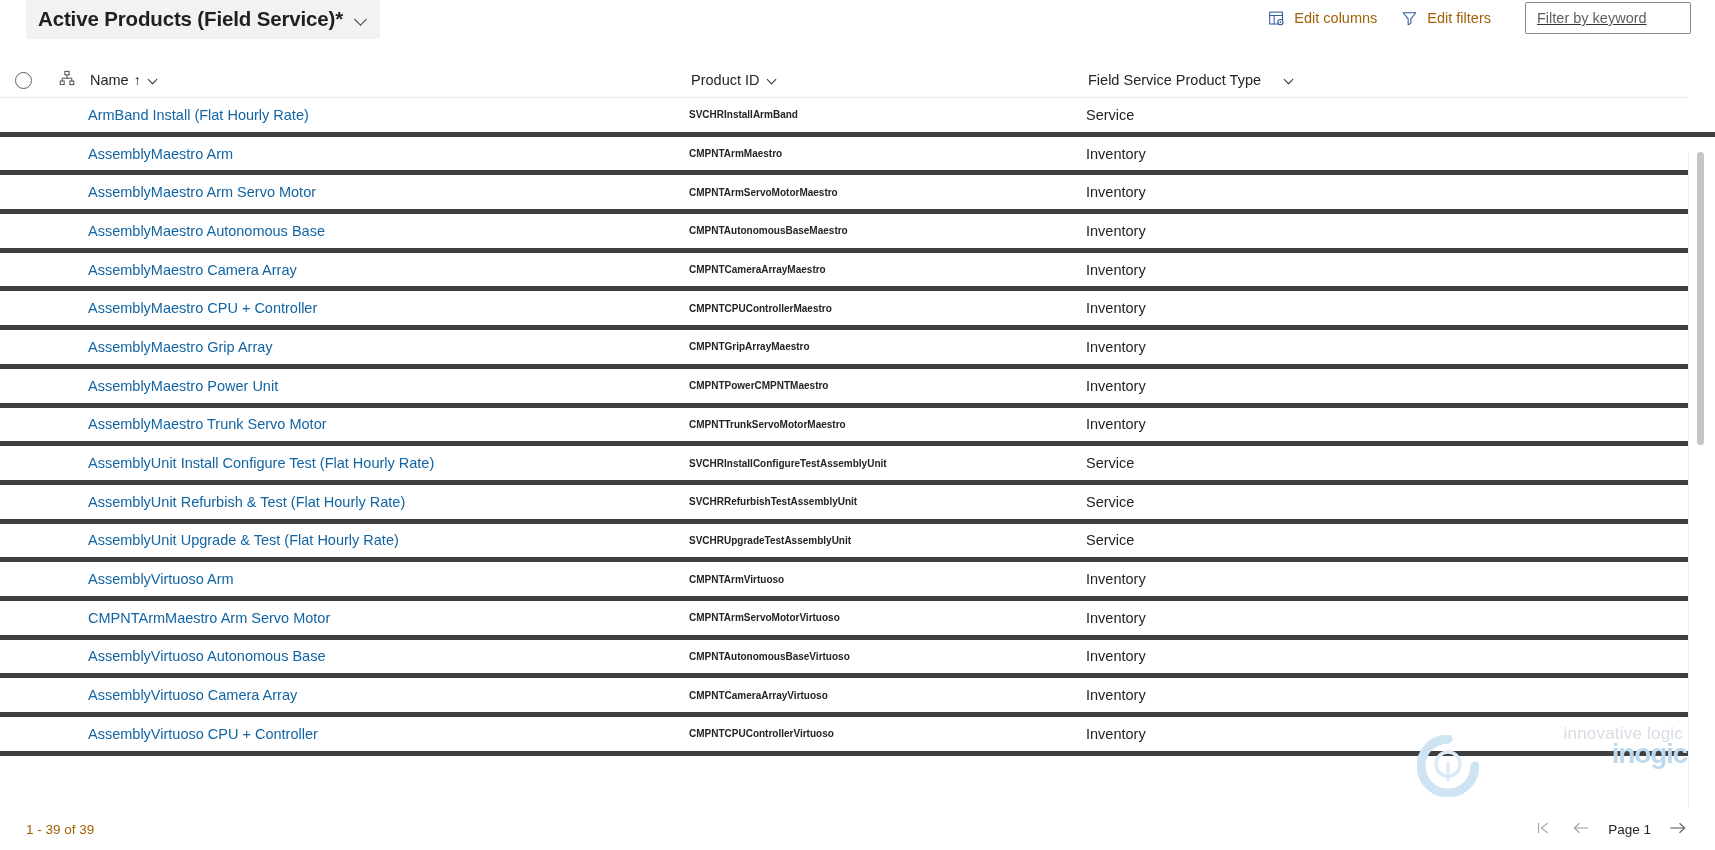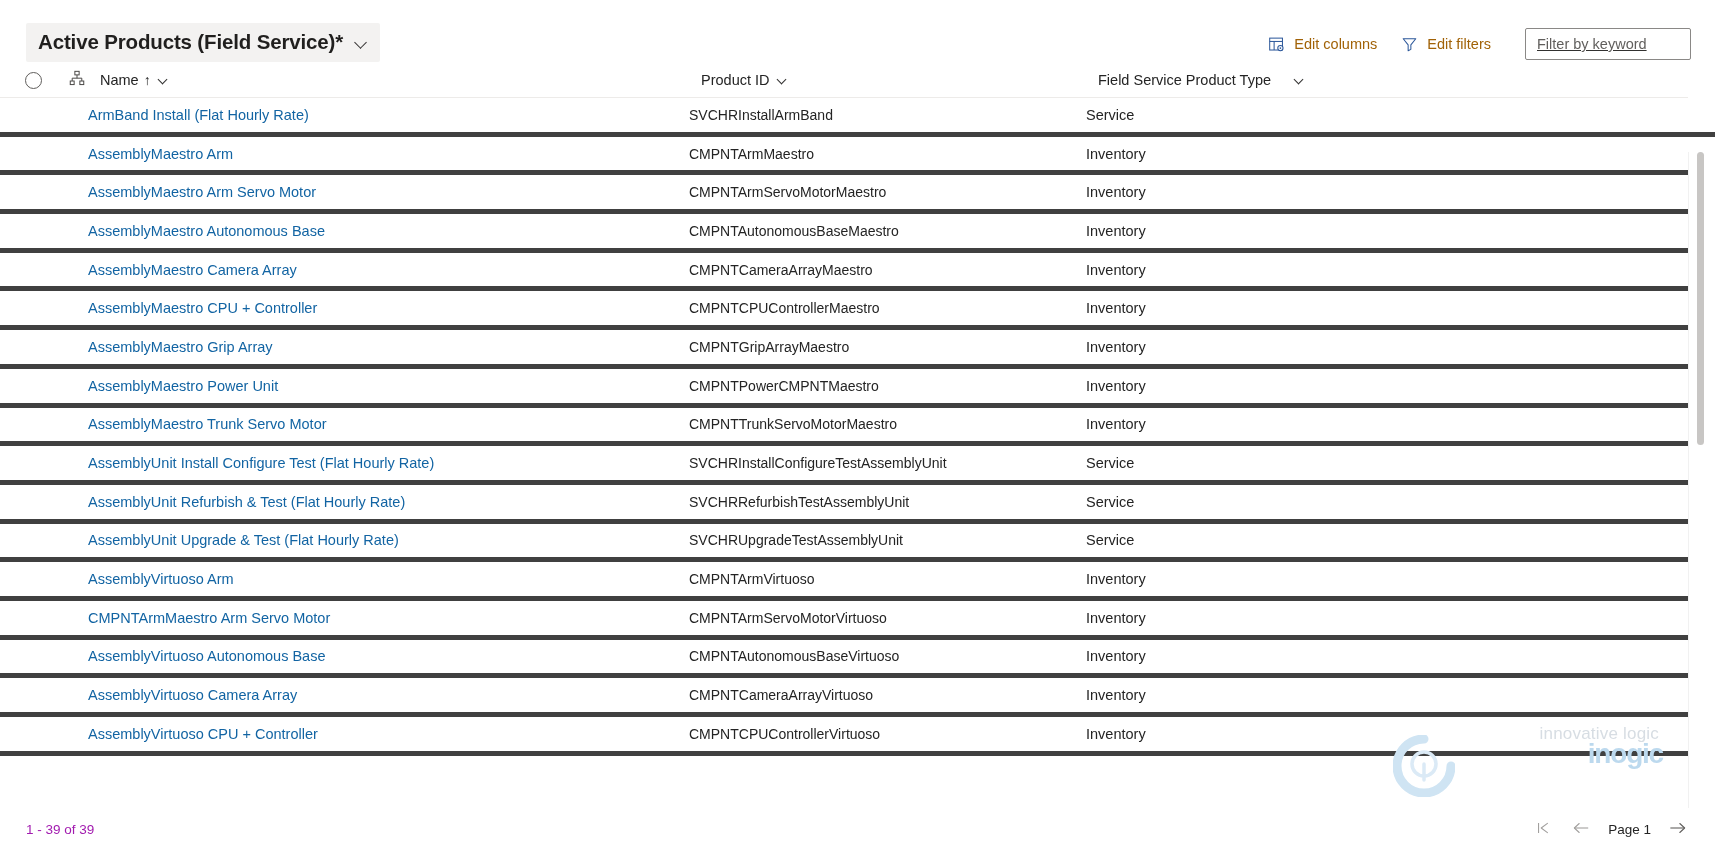--- a/index.html
+++ b/index.html
@@ -17,21 +17,21 @@
     background: #ffffff;
     display: flex;
     flex-direction: column;
   }
 
   
   .cmdbar {
     height: 62px;
     flex: 0 0 62px;
     display: flex;
-    align-items: flex-end;
+    align-items: flex-start;
     padding: 0 24px 0 26px;
     background: #ffffff;
     position: relative;
   }
   .view-selector {
     display: inline-flex;
     align-items: center;
     gap: 12px;
     background: #f3f2f1;
     border-radius: 2px;
@@ -115,21 +115,21 @@
     min-height: 0;
     display: flex;
     flex-direction: column;
   }
   .grid-head {
     display: flex;
     align-items: center;
     height: 36px;
     flex: 0 0 36px;
     background: #ffffff;
-    padding-left: 12px;
+    padding-left: 2px;
     position: relative;
     z-index: 3;
   }
   .grid-head::after {
     content: "";
     position: absolute;
     left: 0; right: 27px; bottom: 0;
     height: 1px;
     background: #edebe9;
   }
@@ -193,22 +193,23 @@
     width: 601px; flex: 0 0 601px;
   }
   .cell-name a {
     color: #1264a3;
     font-size: 14.5px;
     text-decoration: none;
     cursor: pointer;
   }
   .cell-pid {
     width: 397px; flex: 0 0 397px;
-    font-size: 14px;
+    font-size: 10px;
     color: #242424;
+    font-weight: bold;
   }
   .cell-type {
     flex: 1 1 auto;
     font-size: 14.5px;
     color: #242424;
     padding-right: 14px;
   }
 
   
   .vscroll {
@@ -245,21 +246,21 @@
     display: flex;
     align-items: center;
     padding: 0 26px 0 26px;
     background: #ffffff;
     position: relative;
     z-index: 7;
     border-top: 1px solid #ffffff;
   }
   .rec-count {
     font-size: 13.5px;
-    color: #a21caf;
+    color: #a16207;
   }
   .pager {
     margin-left: auto;
     display: flex;
     align-items: center;
     gap: 16px;
   }
   .pager-btn {
     background: transparent;
     border: none;
@@ -274,21 +275,21 @@
   .pager-btn.disabled { color: #a19f9d; cursor: default; }
   .page-label {
     font-size: 13.5px;
     color: #242424;
     white-space: nowrap;
   }
 
   
   .watermark {
     position: absolute;
-    right: 52px;
+    right: 28px;
     bottom: 6px;
     width: 270px;
     height: 95px;
     pointer-events: none;
     opacity: 1;
     z-index: 4;
   }
   .wm-tag {
     position: absolute;
     right: 4px; top: 17px;

